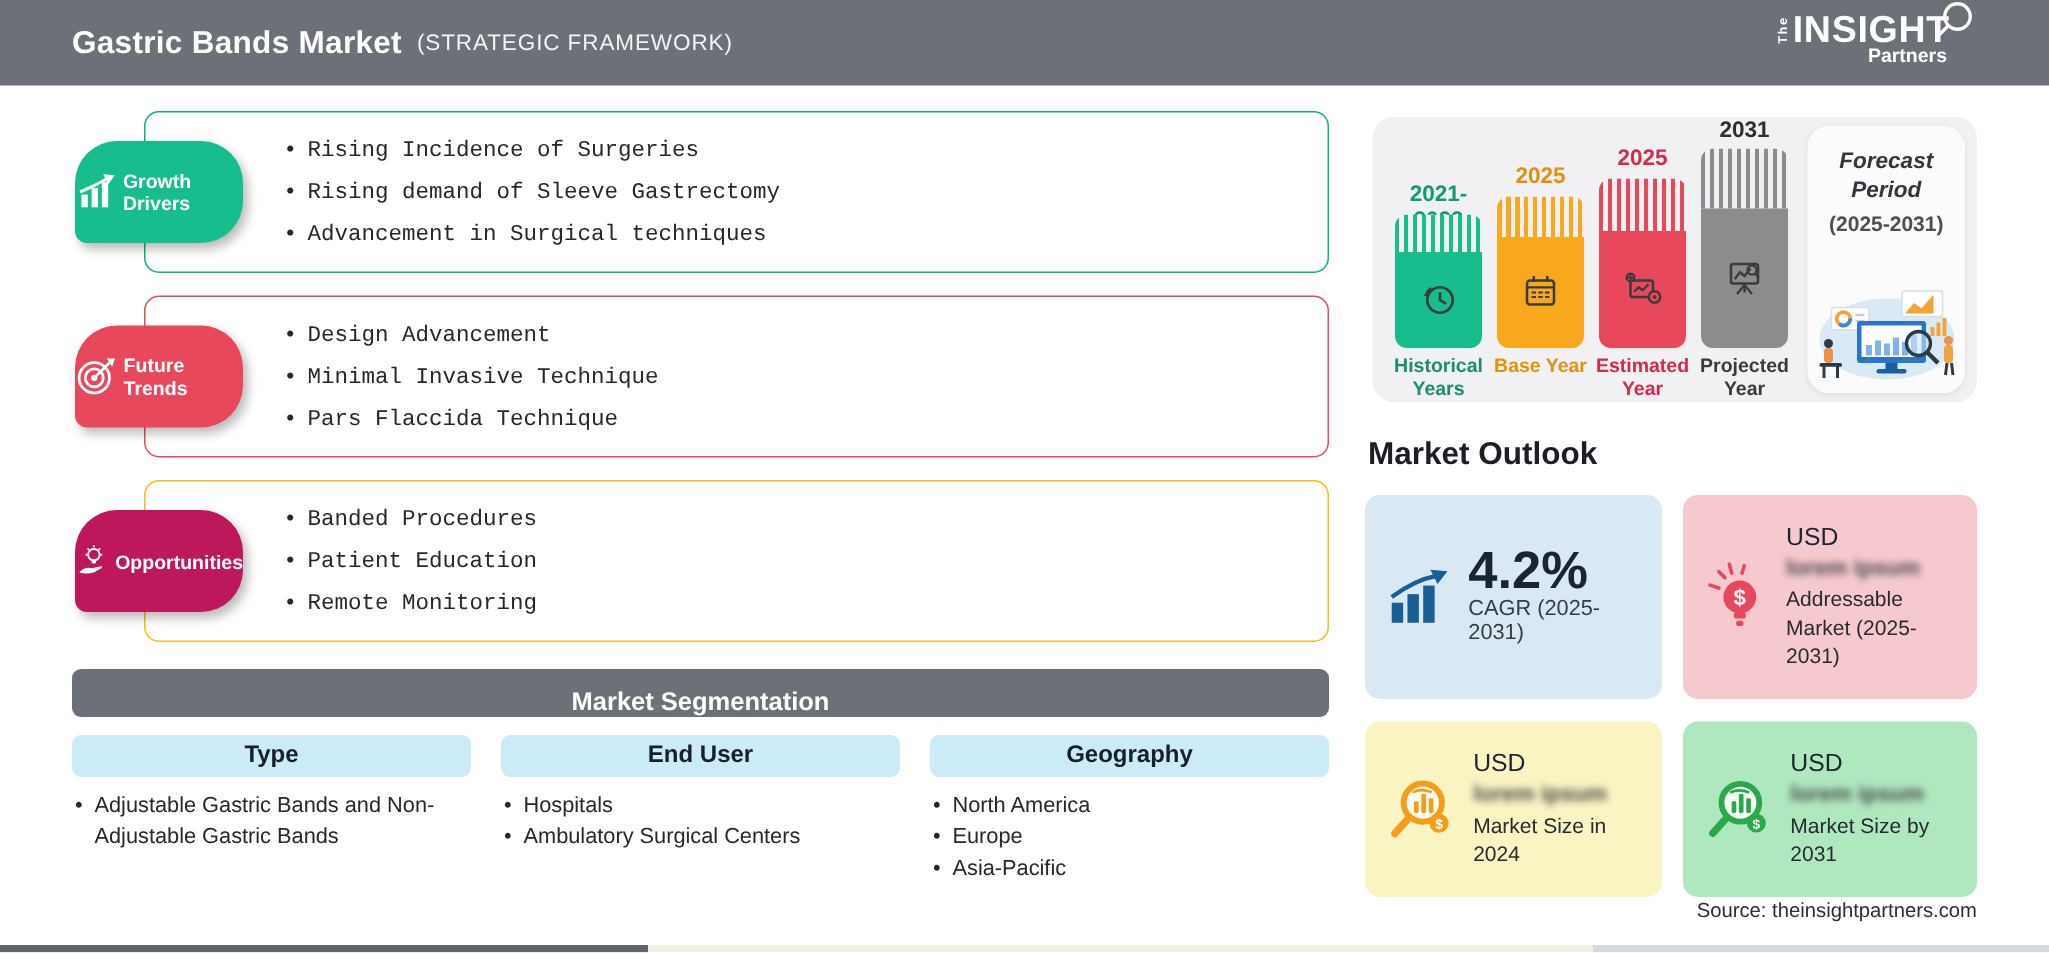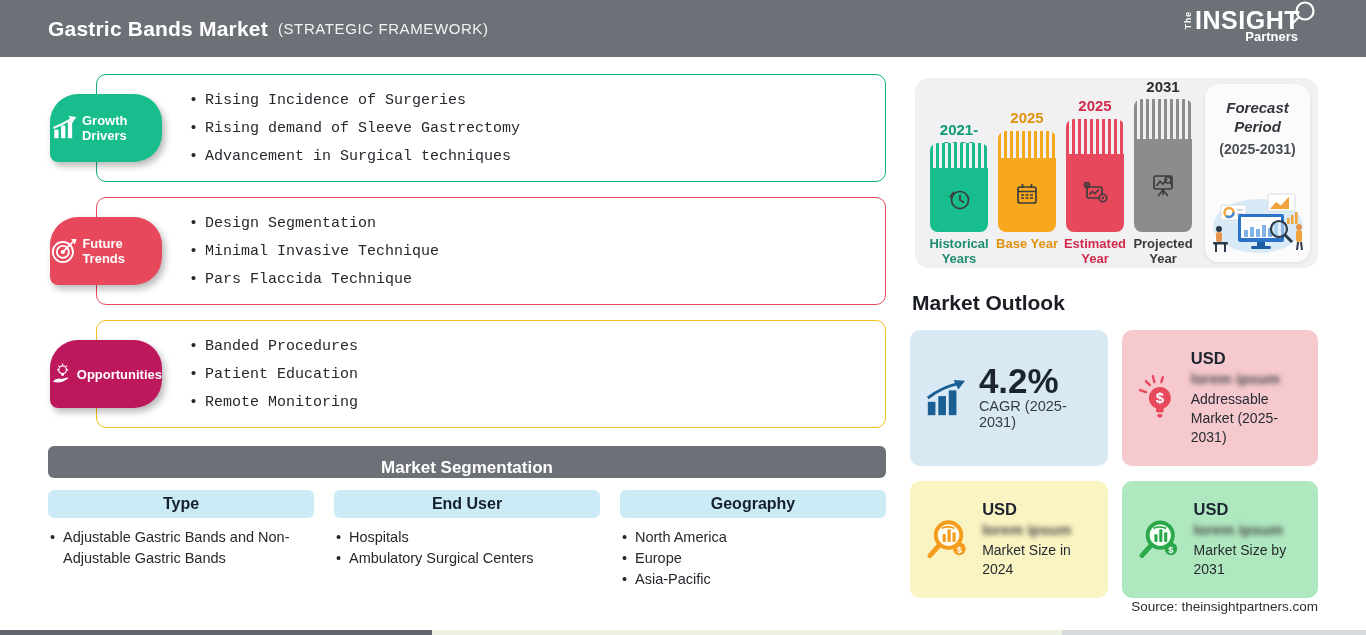--- a/index.html
+++ b/index.html
@@ -81,21 +81,21 @@
   
   .outlook-title { position:absolute; left:912px; top:291px; font-size:21px; font-weight:bold; color:#1B1E24; }
   .card { position:absolute; border-radius:10px; display:flex; align-items:center; padding:0 10px 0 14px; gap:11px; }
   .card1 { left:910px;  top:330px; width:198px; height:136px; background:#D8E9F4; }
   .card2 { left:1122px; top:330px; width:196px; height:136px; background:#F6C9CE; }
   .card3 { left:910px;  top:481px; width:198px; height:117px; background:#FAF4C2; }
   .card4 { left:1122px; top:481px; width:196px; height:117px; background:#AFE8BF; }
   .card-value { font-size:35px; font-weight:bold; color:#1B2430; line-height:30px; }
   .card-caption { font-size:14.5px; color:#363C44; margin-top:2px; }
   .card-text { width:118px; }
-  .card-currency { font-size:16.5px; font-weight:bold; color:#1B2430; }
+  .card-currency { font-size:16.5px; font-weight:normal; color:#1B2430; }
   .blurred { font-size:15px; font-weight:bold; color:#4A4A4A; filter:blur(2.6px); margin:2px 0 3px; }
   .card-cap2 { font-size:14px; color:#262B31; line-height:19px; }
 
   .source { position:absolute; right:48px; top:599px; font-size:13.5px; color:#2E2E2E; }
 
   
   .strip { position:absolute; bottom:0; height:5px; }
   .strip1 { left:0; width:432px; background:#5F656B; }
   .strip2 { left:432px; width:630px; background:#EEF2E1; }
   .strip3 { left:1062px; width:304px; background:#D7DADC; }
@@ -123,21 +123,21 @@
 
   <div class="fw-box fw-box1">
     <ul class="fw-items">
       <li>Rising Incidence of Surgeries</li>
       <li>Rising demand of Sleeve Gastrectomy</li>
       <li>Advancement in Surgical techniques</li>
     </ul>
   </div>
   <div class="fw-box fw-box2">
     <ul class="fw-items">
-      <li>Design Segmentation</li>
+      <li>Design Advancement</li>
       <li>Minimal Invasive Technique</li>
       <li>Pars Flaccida Technique</li>
     </ul>
   </div>
   <div class="fw-box fw-box3">
     <ul class="fw-items">
       <li>Banded Procedures</li>
       <li>Patient Education</li>
       <li>Remote Monitoring</li>
     </ul>

